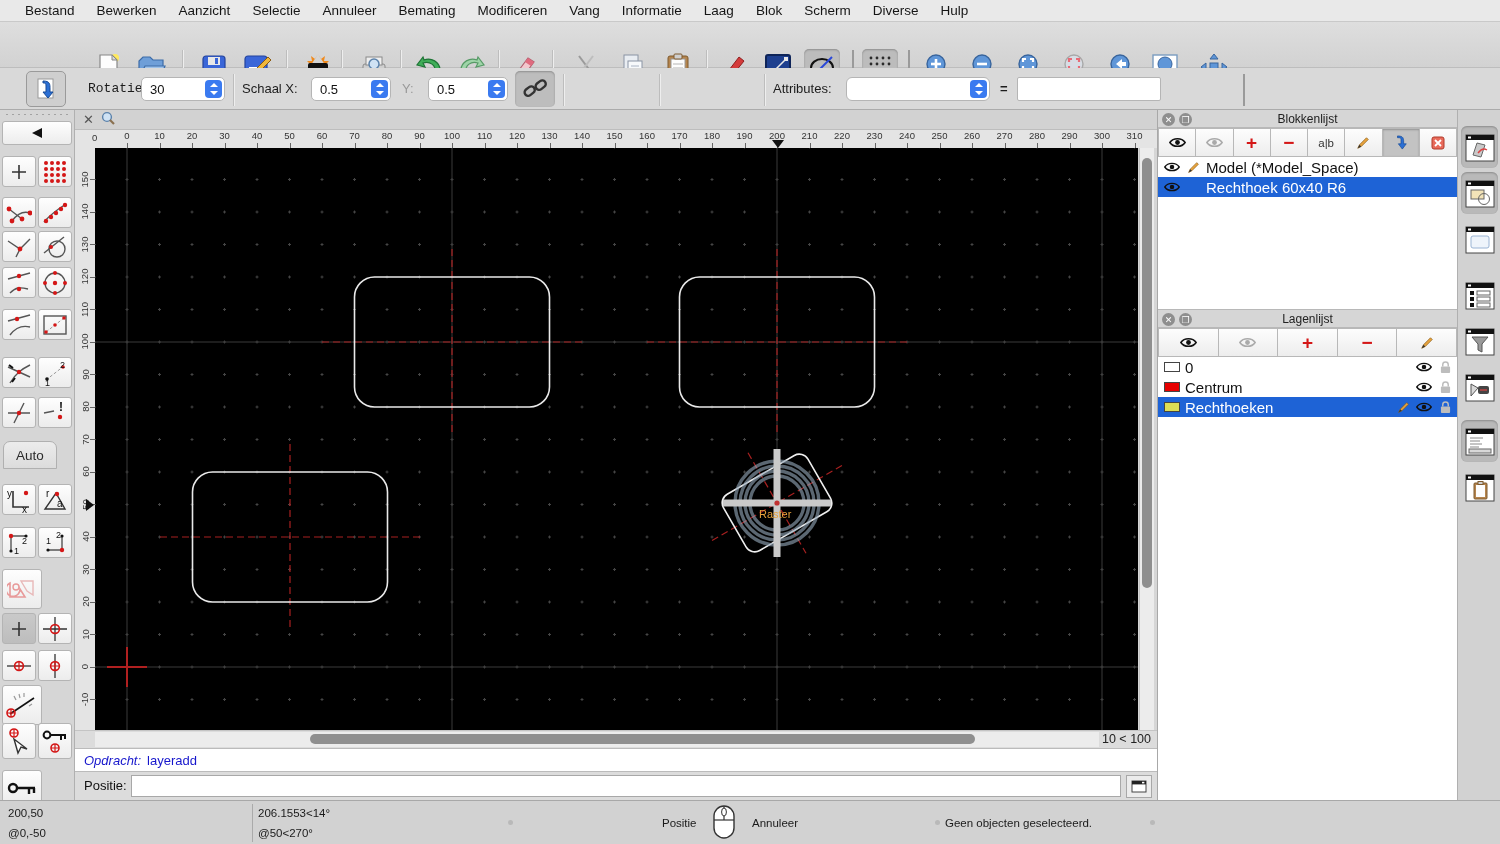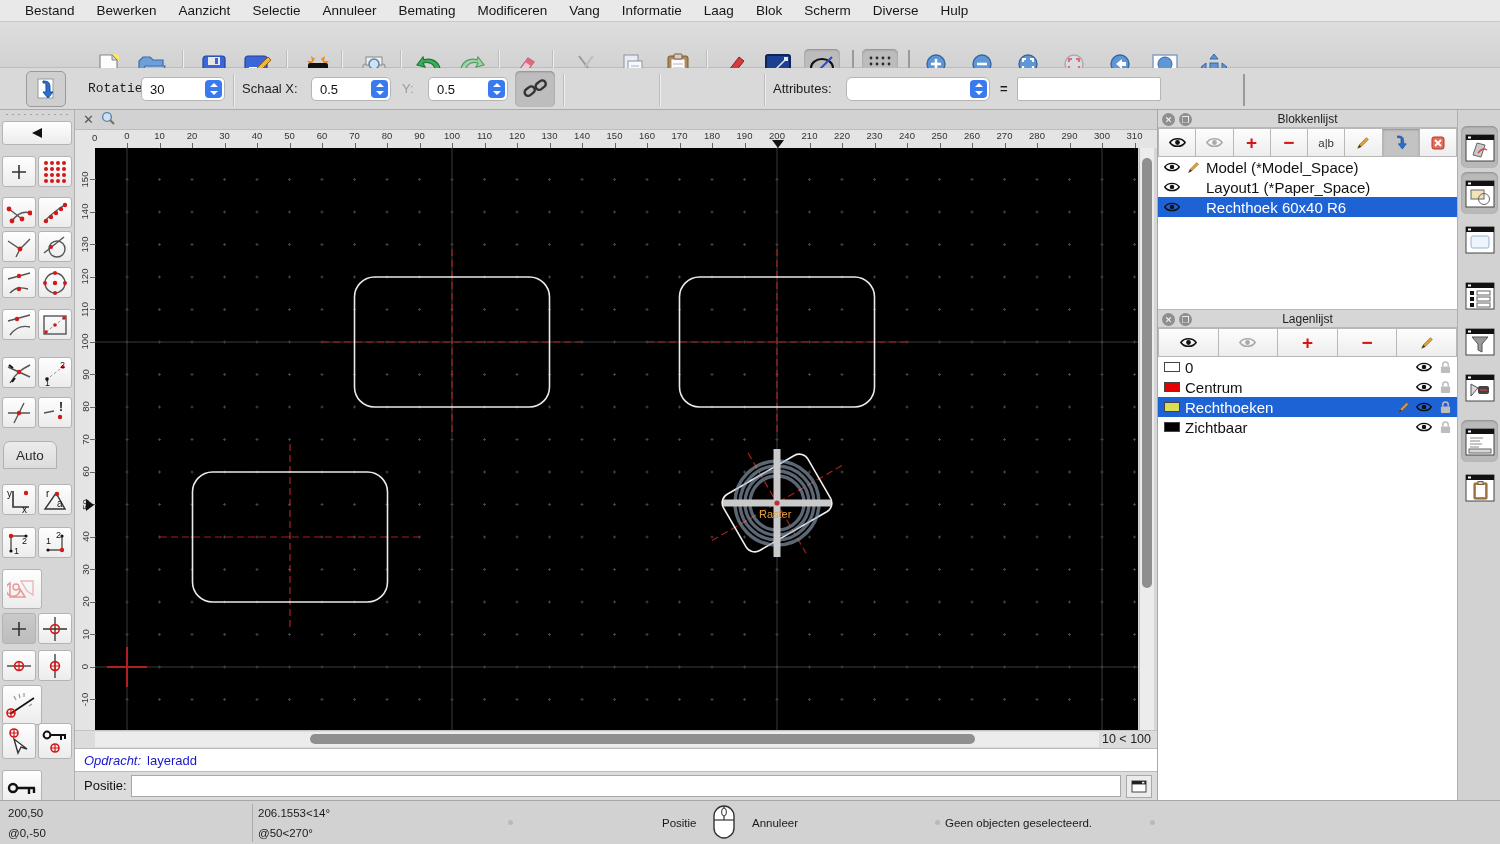--- a/index.html
+++ b/index.html
@@ -904,35 +904,20 @@
             </svg>
           </span>
         <span class="icwrap">
             <svg width="13" height="13" viewBox="0 0 16 16">
               <path d="M2 14 L4 10 L12 2 L14 4 L6 12 Z" fill="#e8a33d" stroke="#8a5a10" stroke-width=".8"></path>
               <path d="M2 14 L4 10 L6 12 Z" fill="#333"></path>
             </svg>
           </span>
         <span>Model (*Model_Space)</span>
       </div>
-        <div class="lrow">
-        <span class="icwrap">
-            <svg width="16" height="10" viewBox="0 0 20 12">
-              <path d="M1 6 C5 0,15 0,19 6 C15 12,5 12,1 6 Z" fill="none" stroke="#111" stroke-width="1.8"></path>
-              <circle cx="10" cy="6" r="2.8" fill="#111"></circle>
-            </svg>
-          </span>
-        <span class="icwrap" style="visibility: hidden;">
-            <svg width="13" height="13" viewBox="0 0 16 16">
-              <path d="M2 14 L4 10 L12 2 L14 4 L6 12 Z" fill="#e8a33d" stroke="#8a5a10" stroke-width=".8"></path>
-              <path d="M2 14 L4 10 L6 12 Z" fill="#333"></path>
-            </svg>
-          </span>
-        <span>Layout1 (*Paper_Space)</span>
-      </div>
         <div class="lrow selected">
         <span class="icwrap">
             <svg width="16" height="10" viewBox="0 0 20 12">
               <path d="M1 6 C5 0,15 0,19 6 C15 12,5 12,1 6 Z" fill="none" stroke="#111" stroke-width="1.8"></path>
               <circle cx="10" cy="6" r="2.8" fill="#111"></circle>
             </svg>
           </span>
         <span class="icwrap" style="visibility: hidden;">
             <svg width="13" height="13" viewBox="0 0 16 16">
               <path d="M2 14 L4 10 L12 2 L14 4 L6 12 Z" fill="#e8a33d" stroke="#8a5a10" stroke-width=".8"></path>
@@ -1020,43 +1005,20 @@
               <rect x="1" y="6" width="10" height="7" rx="1" fill="#bdbdbd"></rect>
               <path d="M3 6 V4 a3 3 0 0 1 6 0 V6" fill="none" stroke="#bdbdbd" stroke-width="1.6"></path>
             </svg>
           </span>
       </div>
         <div class="lrow selected">
         <span class="swatch" style="background: rgb(221, 221, 85);"></span>
         <span>Rechthoeken</span>
         <span class="grow"></span>
         <span class="icwrap">
-            <svg width="13" height="13" viewBox="0 0 16 16">
-              <path d="M2 14 L4 10 L12 2 L14 4 L6 12 Z" fill="#e8a33d" stroke="#8a5a10" stroke-width=".8"></path>
-              <path d="M2 14 L4 10 L6 12 Z" fill="#333"></path>
-            </svg>
-          </span>
-        <span class="icwrap">
-            <svg width="16" height="10" viewBox="0 0 20 12">
-              <path d="M1 6 C5 0,15 0,19 6 C15 12,5 12,1 6 Z" fill="none" stroke="#111" stroke-width="1.8"></path>
-              <circle cx="10" cy="6" r="2.8" fill="#111"></circle>
-            </svg>
-          </span>
-        <span class="icwrap">
-            <svg width="11" height="13" viewBox="0 0 12 14">
-              <rect x="1" y="6" width="10" height="7" rx="1" fill="#bdbdbd"></rect>
-              <path d="M3 6 V4 a3 3 0 0 1 6 0 V6" fill="none" stroke="#bdbdbd" stroke-width="1.6"></path>
-            </svg>
-          </span>
-      </div>
-        <div class="lrow">
-        <span class="swatch" style="background: rgb(0, 0, 0);"></span>
-        <span>Zichtbaar</span>
-        <span class="grow"></span>
-        <span class="icwrap" style="visibility: hidden;">
             <svg width="13" height="13" viewBox="0 0 16 16">
               <path d="M2 14 L4 10 L12 2 L14 4 L6 12 Z" fill="#e8a33d" stroke="#8a5a10" stroke-width=".8"></path>
               <path d="M2 14 L4 10 L6 12 Z" fill="#333"></path>
             </svg>
           </span>
         <span class="icwrap">
             <svg width="16" height="10" viewBox="0 0 20 12">
               <path d="M1 6 C5 0,15 0,19 6 C15 12,5 12,1 6 Z" fill="none" stroke="#111" stroke-width="1.8"></path>
               <circle cx="10" cy="6" r="2.8" fill="#111"></circle>
             </svg>

